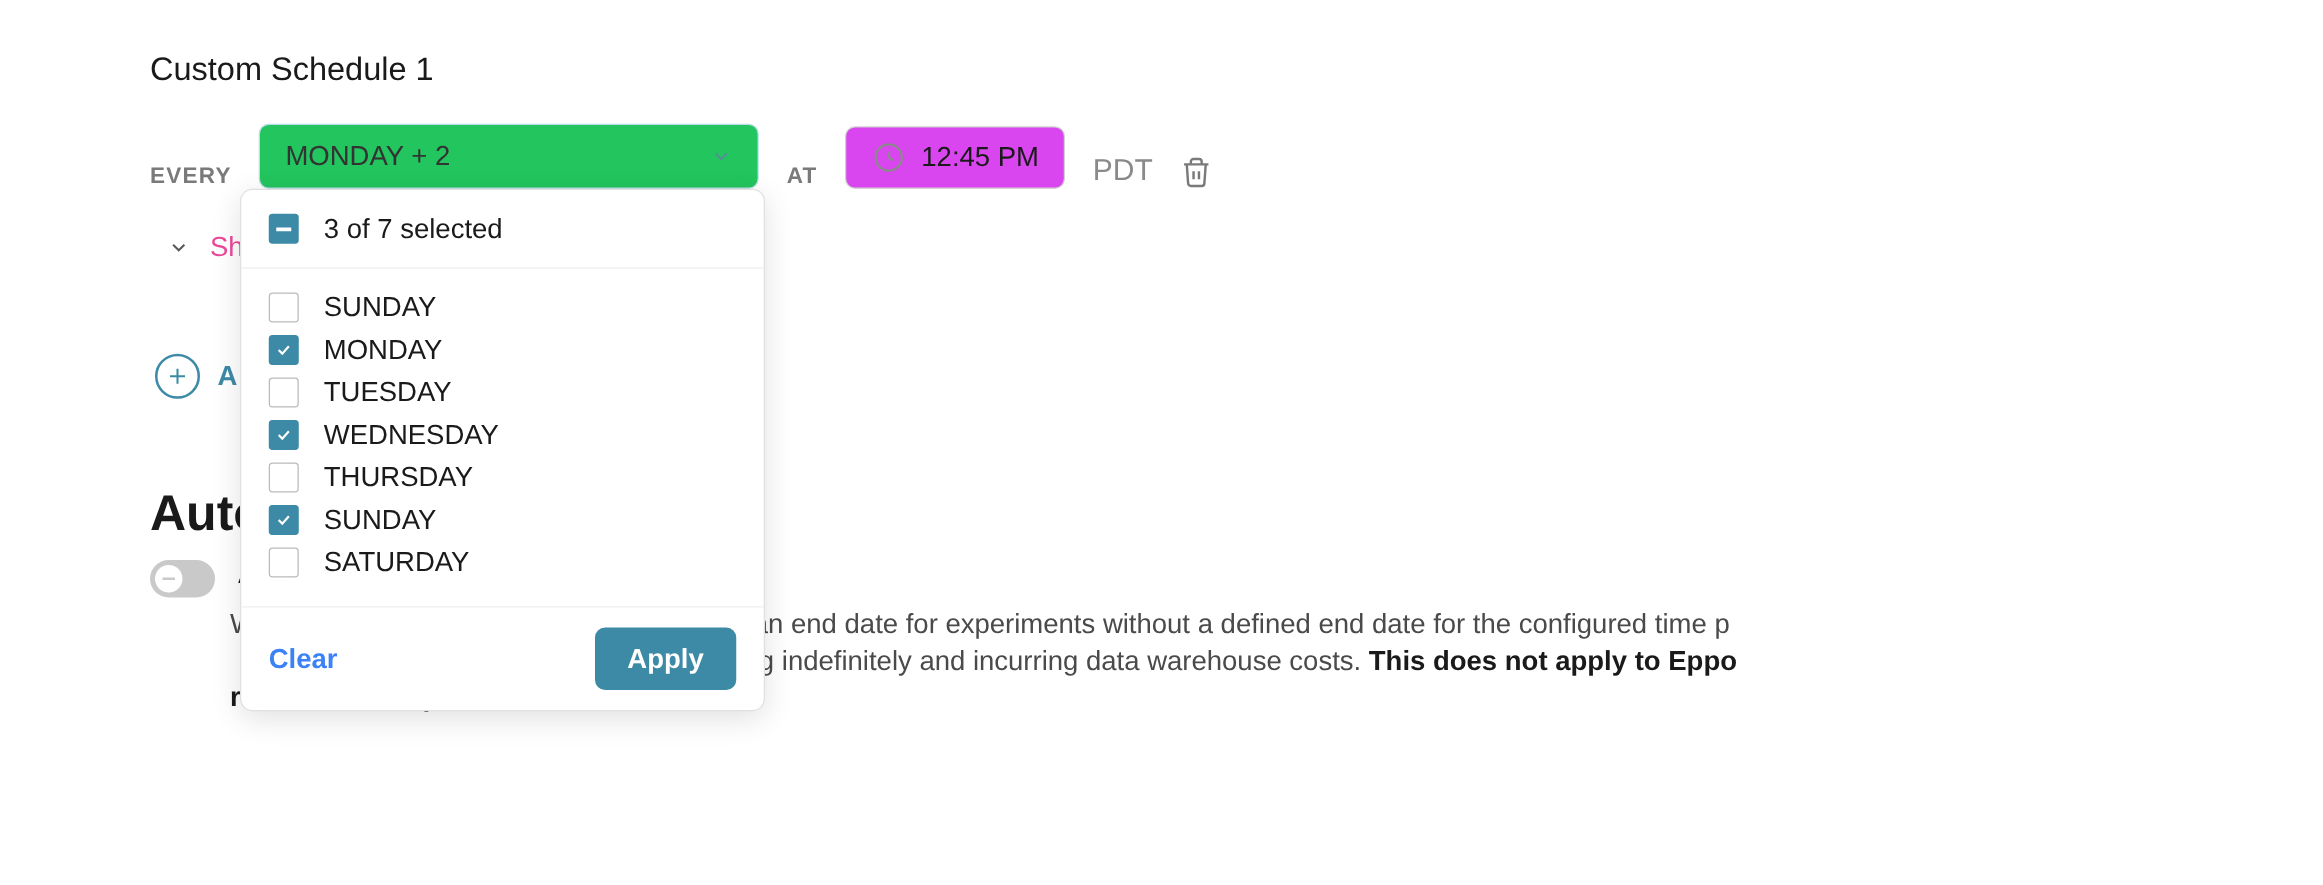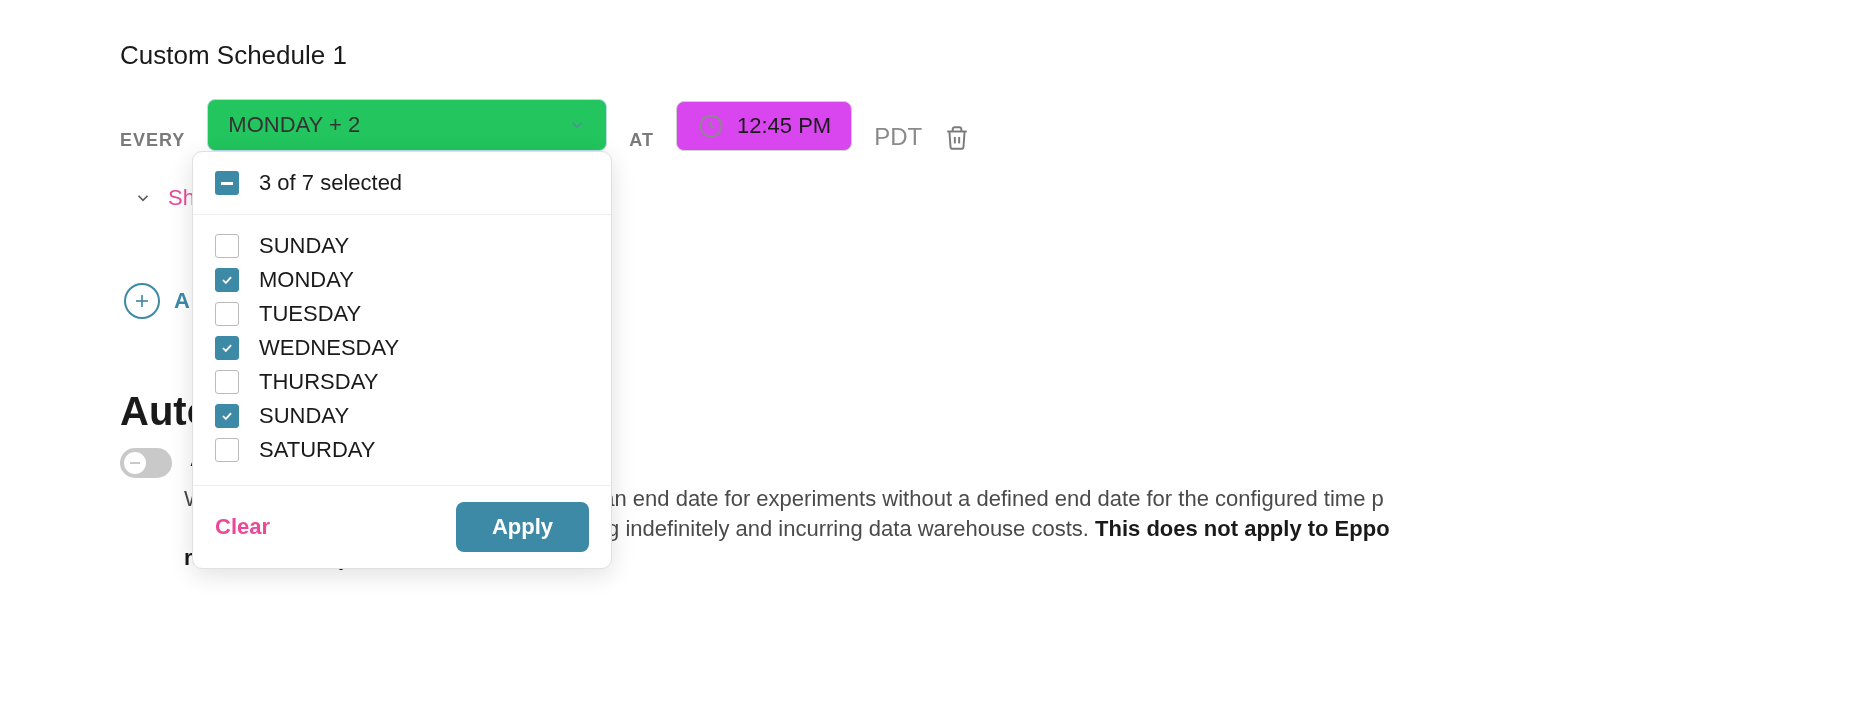--- a/index.html
+++ b/index.html
@@ -162,32 +162,32 @@
     .dropdown-footer {
       display: flex;
       align-items: center;
       justify-content: space-between;
       padding: 16px 22px;
       border-top: 1px solid #eee;
     }
     .clear-btn {
       background: none;
       border: none;
-      color: #ec4899;
+      color: #3b82f6;
       font-size: 22px;
       font-weight: 700;
       cursor: pointer;
     }
     .apply-btn {
       background: #3d8aa6;
       border: none;
       color: #fff;
       font-size: 22px;
       font-weight: 700;
-      padding: 12px 36px;
+      padding: 12px 26px;
       border-radius: 8px;
       cursor: pointer;
     }
     .show-toggle {
       display: flex;
       align-items: center;
       gap: 16px;
       margin-top: 34px;
       margin-left: 14px;
     }

